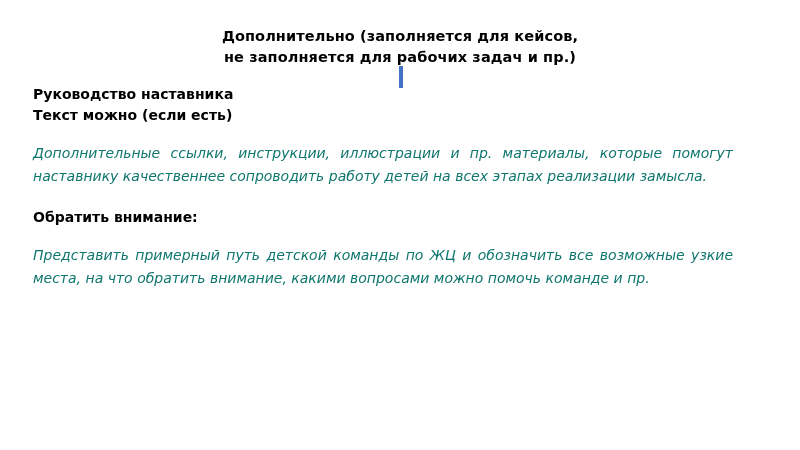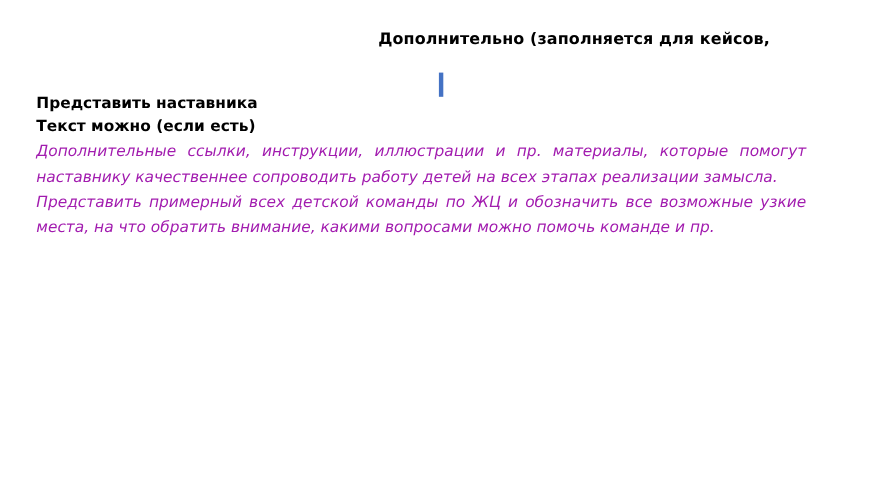--- a/index.html
+++ b/index.html
@@ -26,21 +26,20 @@
     top: 26px;
     width: 600px;
     text-align: center;
   }
   .title-line {
     font-size: 14.5px;
     font-weight: bold;
     line-height: 1.45;
     color: #000000;
     letter-spacing: 0.1px;
-    text-align: right;
   }
   .cursor {
     position: absolute;
     left: 399px;
     top: 66px;
     width: 4px;
     height: 22px;
     background: #4472c4;
   }
   .body-block {
@@ -59,42 +58,44 @@
     font-size: 14px;
     font-weight: bold;
     line-height: 1.5;
     color: #000000;
     margin-top: 20px;
   }
   .para-body {
     font-size: 14px;
     font-style: italic;
     line-height: 1.62;
-    color: #a21caf;
+    color: #0f766e;
     text-align: justify;
     text-justify: inter-word;
-    margin-top: 1px;
+    margin-top: 16px;
   }
   .para-body.last-noj {
     text-align: justify;
   }
 </style>
 </head>
 <body>
 
 <div class="slide">
 
   <div class="title-block">
     <div class="title-line">Дополнительно (заполняется для кейсов,</div>
+    <div class="title-line">не заполняется для рабочих задач и пр.)</div>
   </div>
 
   <div class="cursor" style="background: rgb(68, 114, 196);"></div>
 
   <div class="body-block">
-    <div class="line-bold">Представить наставника</div>
+    <div class="line-bold">Руководство наставника</div>
     <div class="line-bold">Текст можно (если есть)</div>
 
     <div class="para-body">Дополнительные ссылки, инструкции, иллюстрации и пр. материалы, которые помогут наставнику качественнее сопроводить работу детей на всех этапах реализации замысла.</div>
 
-    <div class="para-body last-noj">Представить примерный всех детской команды по ЖЦ и обозначить все возможные узкие места, на что обратить внимание, какими вопросами можно помочь команде и пр.</div>
+    <div class="para-head">Обратить внимание:</div>
+    <div class="para-body last-noj">Представить примерный путь детской команды по ЖЦ и обозначить все возможные узкие места, на что обратить внимание, какими вопросами можно помочь команде и пр.</div>
   </div>
 
 </div>
 
 </body></html>

